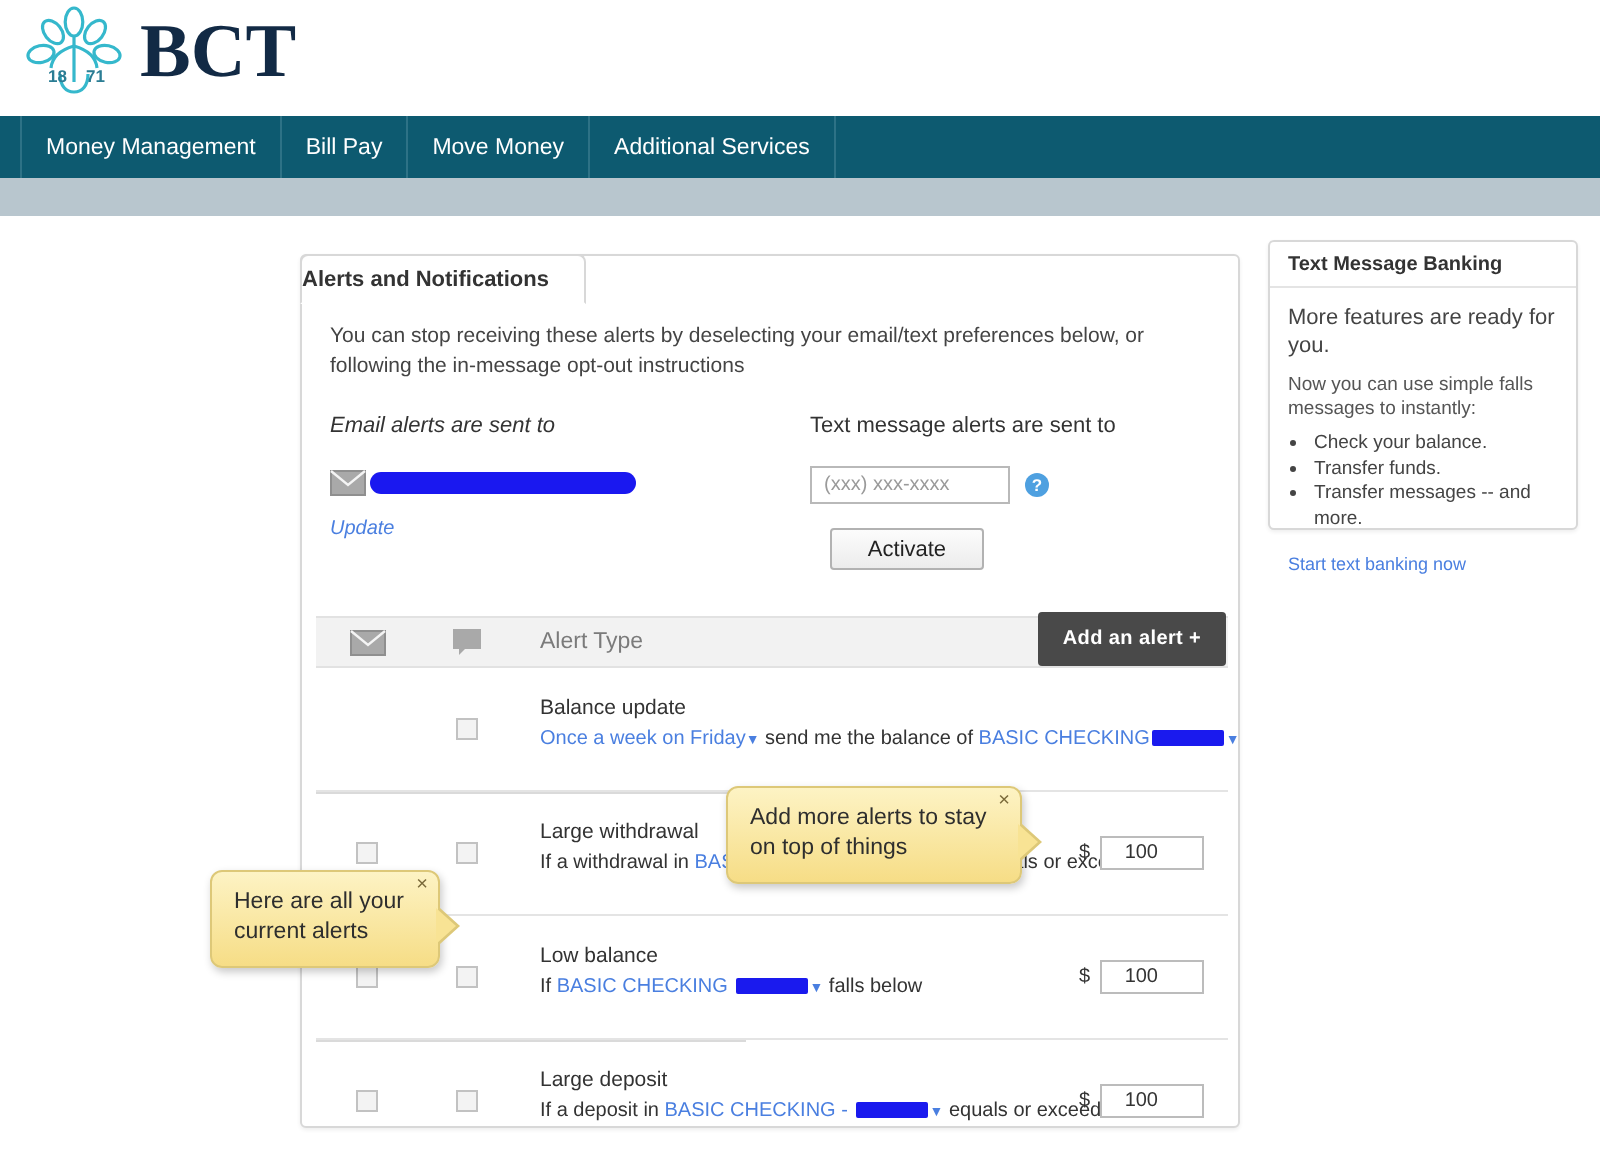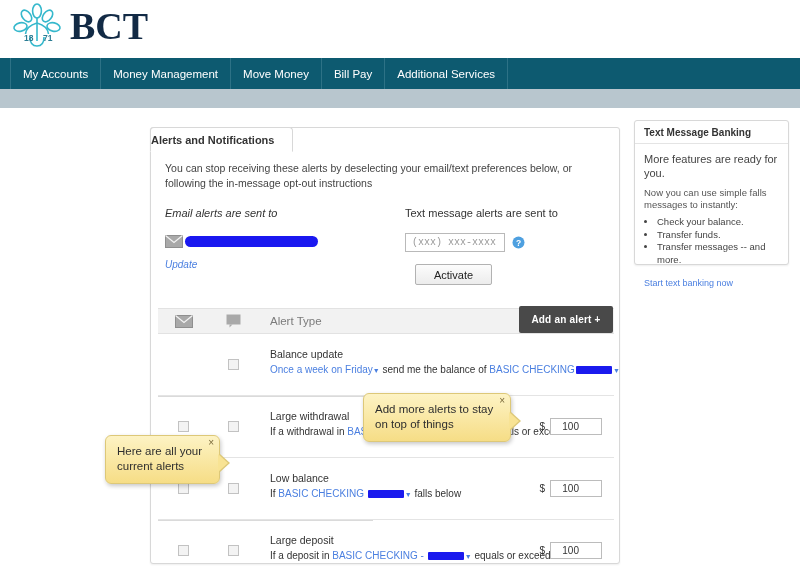--- a/index.html
+++ b/index.html
@@ -88,21 +88,21 @@
   .redact-email { width: 133px; height: 11px; margin-left: 2px;
      background: #1a18f0; border-radius: 6px; }
   .update-link {
     display: inline-block; margin-top: 10px;
     font-size: 10px; color: #4a7fe0; cursor: pointer;
   }
 
   .phone-row { display: flex; align-items: center; margin-top: 14px; }
   .phone-input {
     width: 100px; height: 19px; border: 1px solid #b9b9b9; background: #fff;
-    font-size: 10px; color: #444; padding: 0 6px; font-family: Liberation Mono, monospace;
+    font-size: 10px; color: #444; padding: 0 6px; font-family: Liberation Sans, sans-serif;
   }
   .phone-input::placeholder { color: #9a9a9a; }
   .help-icon { margin-left: 7px; width: 13px; height: 13px; cursor: pointer; }
   .activate-btn {
     margin-top: 12px; margin-left: 10px;
     width: 77px; height: 21px;
     background: linear-gradient(#fcfcfc,#ececec);
     border: 1px solid #b2b2b2; border-radius: 2px;
     font-size: 11px; color: #222; cursor: pointer;
     font-family: "Liberation Sans", sans-serif;
@@ -238,30 +238,27 @@
         </g>
         <text x="12" y="38" font-family="Liberation Sans, sans-serif" font-size="8.5" font-weight="bold" fill="#2b7d94">18</text>
         <text x="31" y="38" font-family="Liberation Sans, sans-serif" font-size="8.5" font-weight="bold" fill="#2b7d94">71</text>
       </svg>
       <span class="logo-text">BCT</span>
     </div>
   </div>
 
   <div class="navbar">
     <div class="nav-item">
-      <span>My Accounts</span>
+      <span>Money Management</span>
     </div>
     <div class="nav-item">
-      <span>Money Management</span>
+      <span>Bill Pay</span>
     </div>
     <div class="nav-item">
       <span>Move Money</span>
-    </div>
-    <div class="nav-item">
-      <span>Bill Pay</span>
     </div>
     <div class="nav-item">
       <span>Additional Services</span>
     </div>
   </div>
   <div class="subbar"></div>
 
   <div class="content">
 
     <div class="view-all">View all alerts</div>

